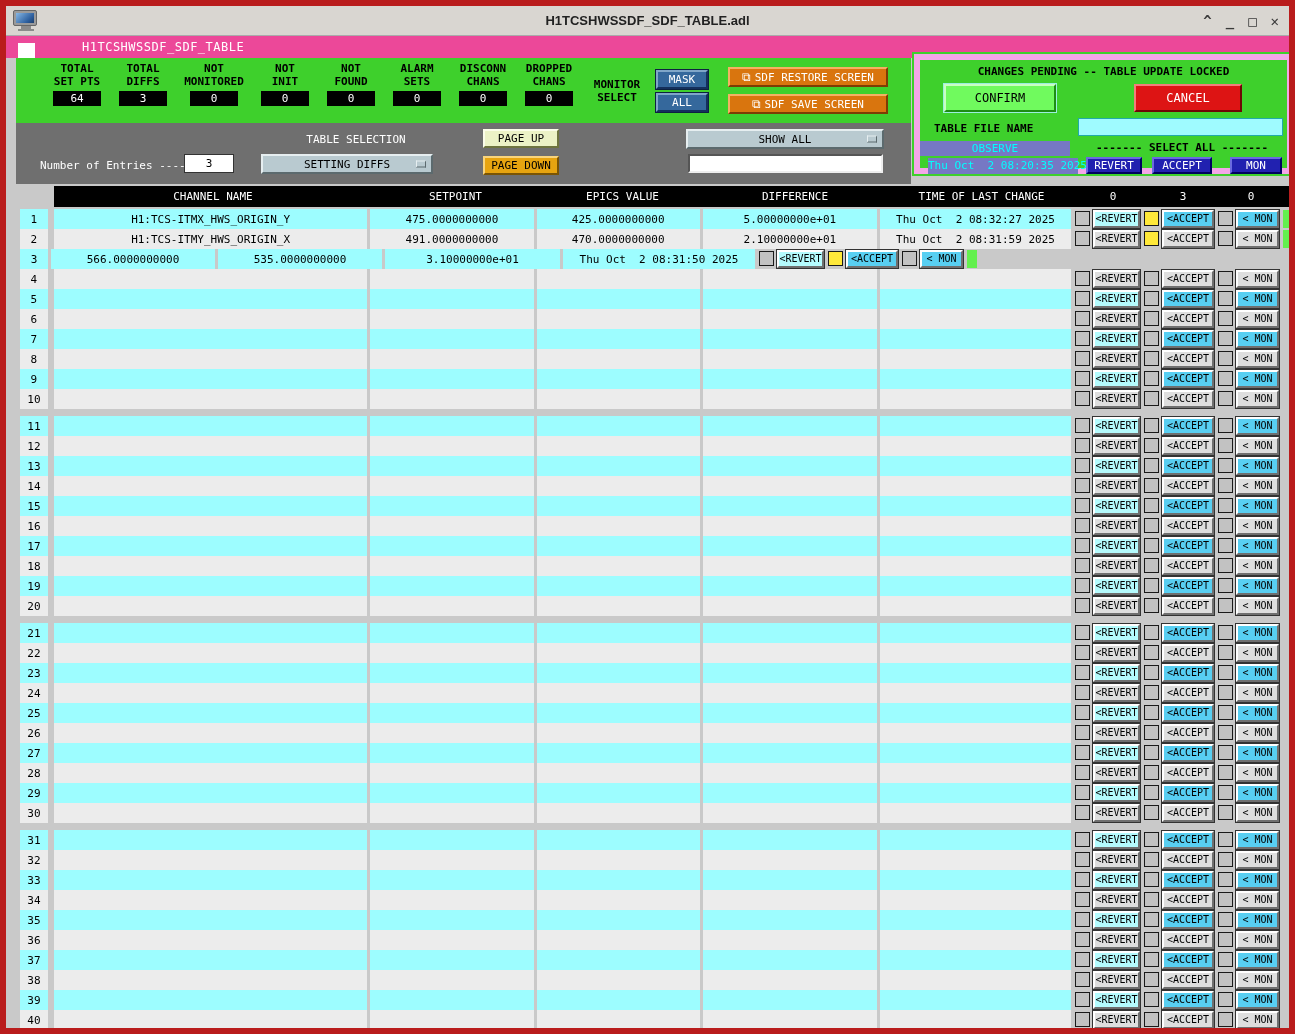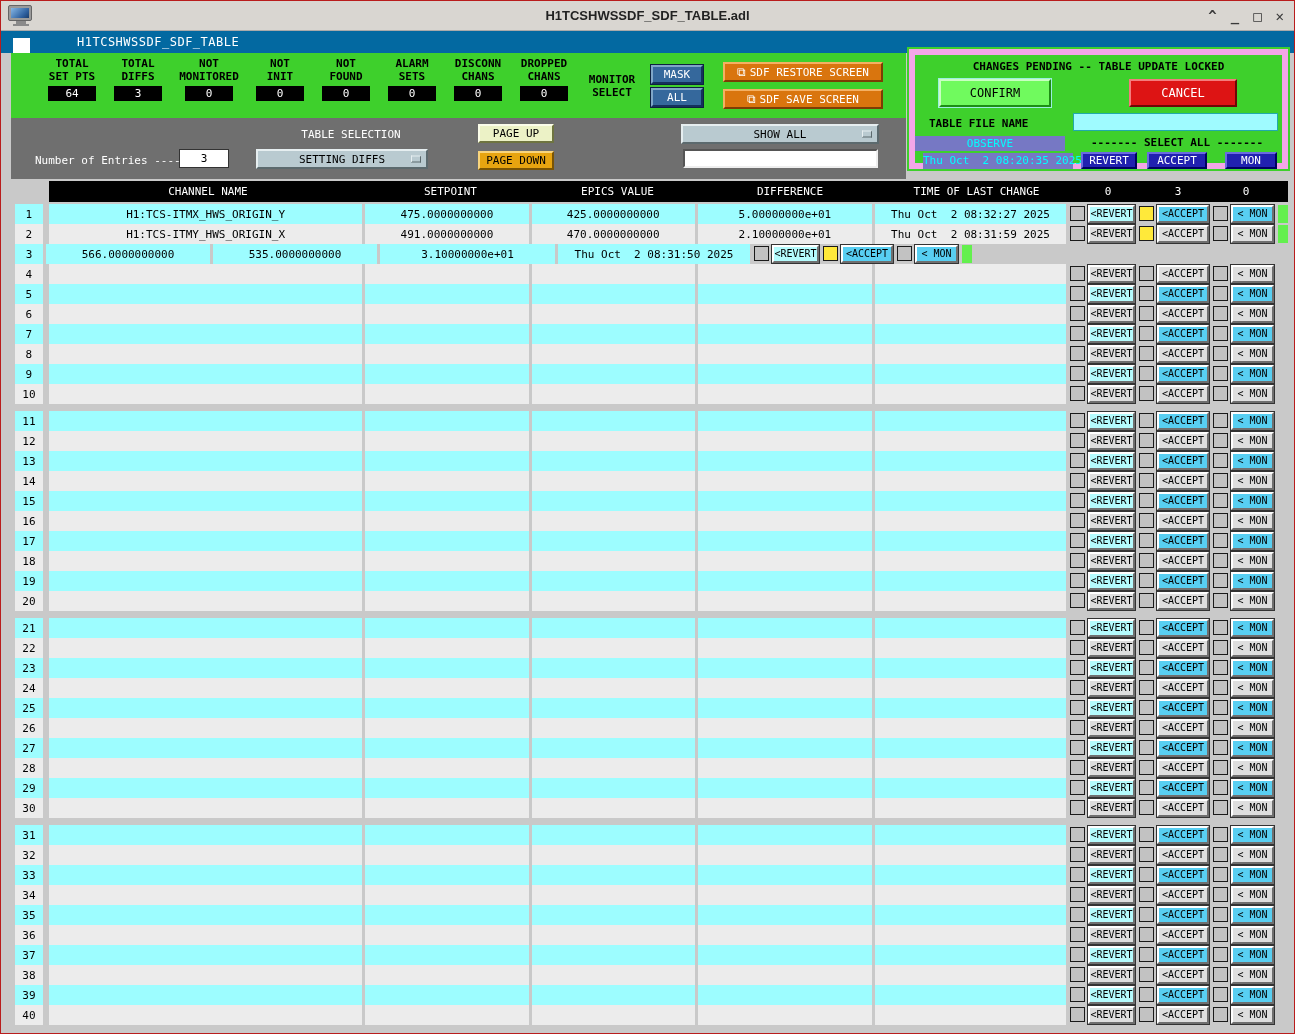--- a/index.html
+++ b/index.html
@@ -1,21 +1,21 @@
 <!DOCTYPE html>
 <html><head>
 <meta charset="utf-8">
 <style>
   * { margin:0; padding:0; box-sizing:border-box; }
   html,body { background:#9a9a9a; }
   body { font-family:"DejaVu Sans Mono", monospace; }
   .window {
     position:relative; width:1295px; height:1034px;
     background:#c9c9c9; overflow:hidden;
-    border:1px solid #b91c1c;
+    border:6px solid #b91c1c;
   }
   
   .titlebar {
     position:absolute; left:0; top:0; width:100%; height:30px;
     background:#d9d6d1; display:flex; align-items:center;
     border-bottom:1px solid #aaa;
   }
   .titlebar .title {
     position:absolute; left:0; right:0; text-align:center;
     font-family:"Liberation Sans", sans-serif; font-weight:bold;
@@ -23,21 +23,21 @@
   }
   .win-icon { margin-left:7px; width:26px; height:22px; position:relative; z-index:2; }
   .win-icon .frame { width:24px; height:16px; background:#9a9a9a; border:1px solid #666; border-radius:2px; padding:2px; }
   .win-icon .screen { width:100%; height:100%; background:linear-gradient(135deg,#86b7e6 0%,#2d5f9e 70%,#1b3c69 100%); }
   .win-icon .stand { width:10px; height:3px; background:#8a8a8a; margin:0 auto; }
   .win-icon .base { width:16px; height:2px; background:#8a8a8a; margin:0 auto; }
   .win-controls { position:absolute; right:10px; top:0; height:30px; display:flex; gap:14px; align-items:center; z-index:2; }
   .win-controls span { font-size:14px; font-weight:bold; color:#3a3a3a; cursor:default; line-height:14px; }
   
   .appbar {
-    position:absolute; left:0; top:30px; width:100%; height:22px; background:#0369a1;
+    position:absolute; left:0; top:30px; width:100%; height:22px; background:#ec4899;
     display:flex; align-items:center;
   }
   .appbar .notch { position:absolute; left:12px; bottom:0; width:17px; height:15px; background:#fff; }
   .appbar .label { margin-left:76px; color:#fff; font-size:12px; letter-spacing:0.5px; }
   
   .green-panel {
     position:absolute; left:10px; top:52px; width:895px; height:65px;
     background:#3ed02c; display:flex; align-items:center;
   }
   .stat { width:66px; text-align:center; color:#000; font-size:11px; font-weight:bold; flex:0 0 auto; }

